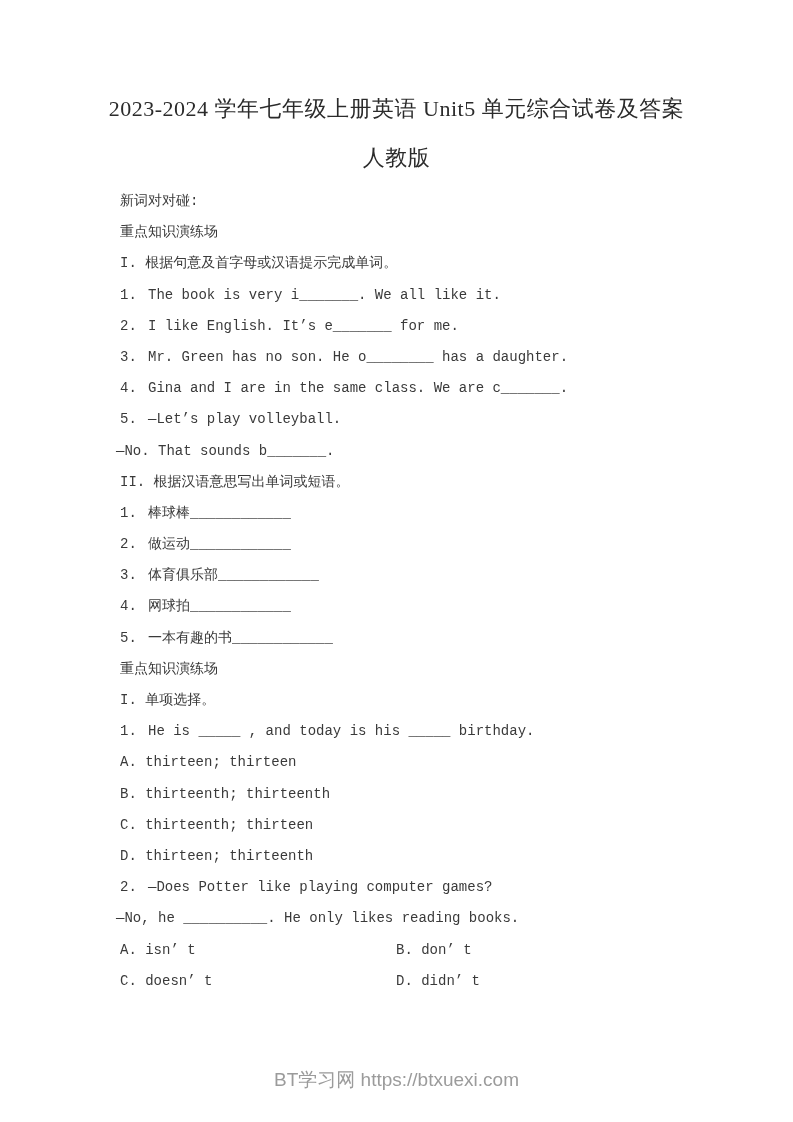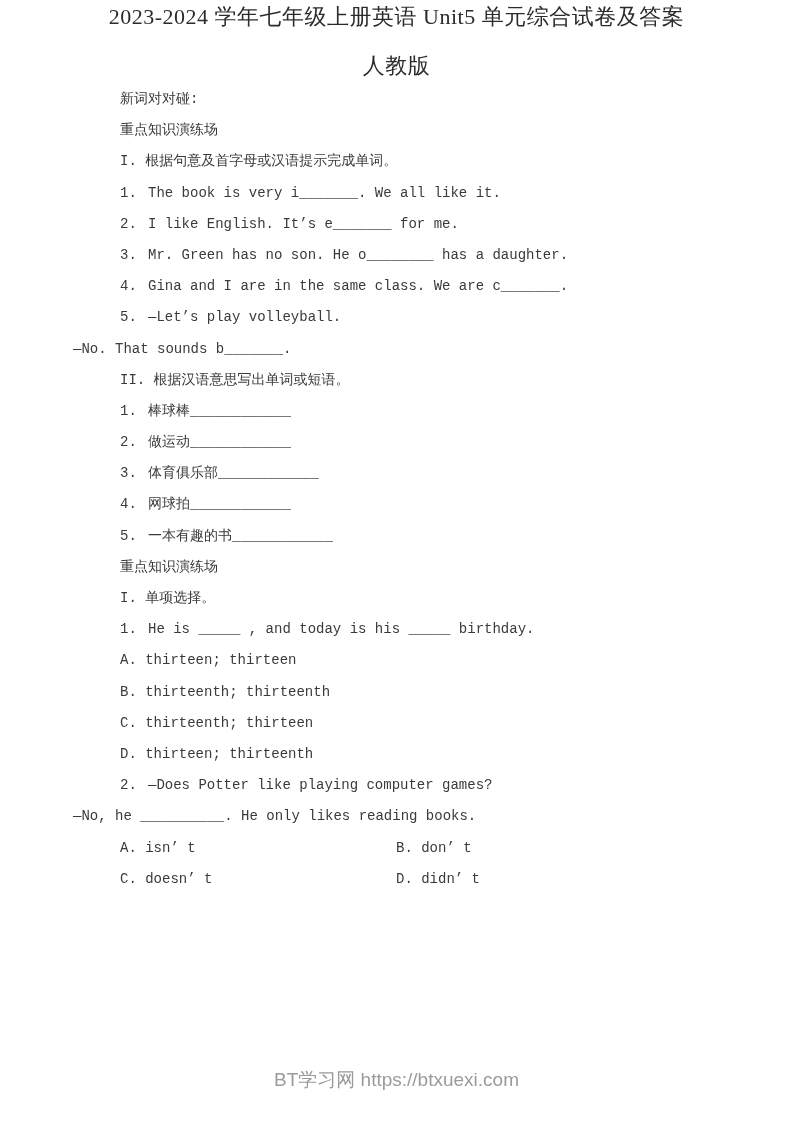--- a/index.html
+++ b/index.html
@@ -11,50 +11,51 @@
     font-family: "Liberation Mono", "DejaVu Sans Mono", monospace;
     color: #333333;
   }
   .page {
     position: relative;
     width: 793px;
     height: 1122px;
     background: #ffffff;
   }
   .title-block {
+    padding-top: 92px;
   }
   .title-line {
     font-family: "Liberation Serif", "DejaVu Serif", serif;
     font-size: 22px;
     line-height: 34px;
     text-align: center;
     color: #2b2b2b;
     letter-spacing: 0.5px;
   }
   .title-line.second {
     margin-top: 15px;
   }
   .doc-lines {
-    margin-top: 1px;
+    margin-top: 11px;
   }
   .line {
     height: 31.2px;
     line-height: 31.2px;
     font-size: 14px;
     padding-left: 120px;
     white-space: pre;
     position: relative;
     color: #3a3a3a;
   }
   .line .num {
     display: inline-block;
     width: 28px;
   }
   .line.cont {
-    padding-left: 73px;
+    padding-left: 116px;
   }
   .line.twocol .col-b {
     position: absolute;
     left: 396px;
     top: 0;
   }
   .footer {
     position: absolute;
     left: 0;
     top: 1066px;

